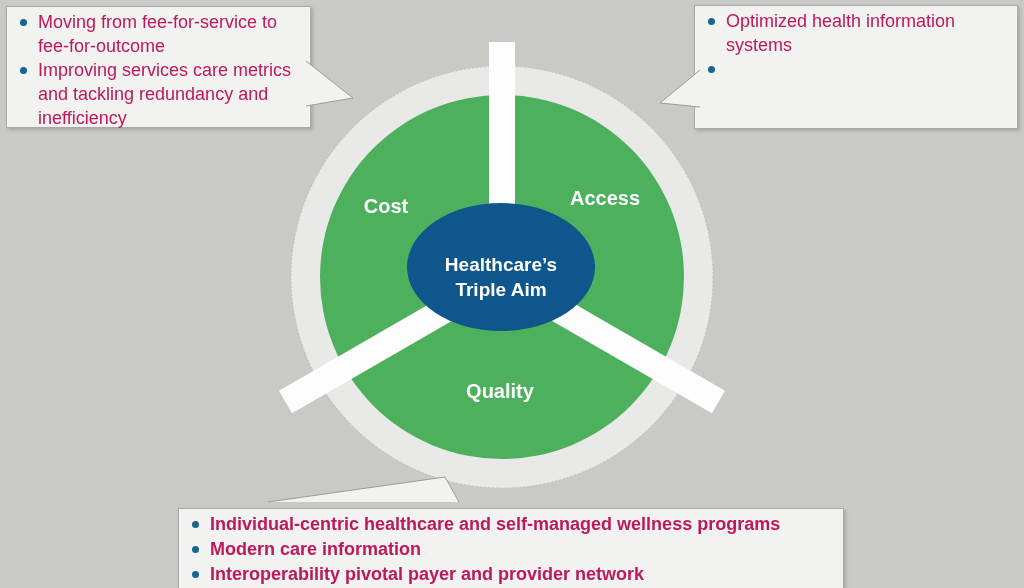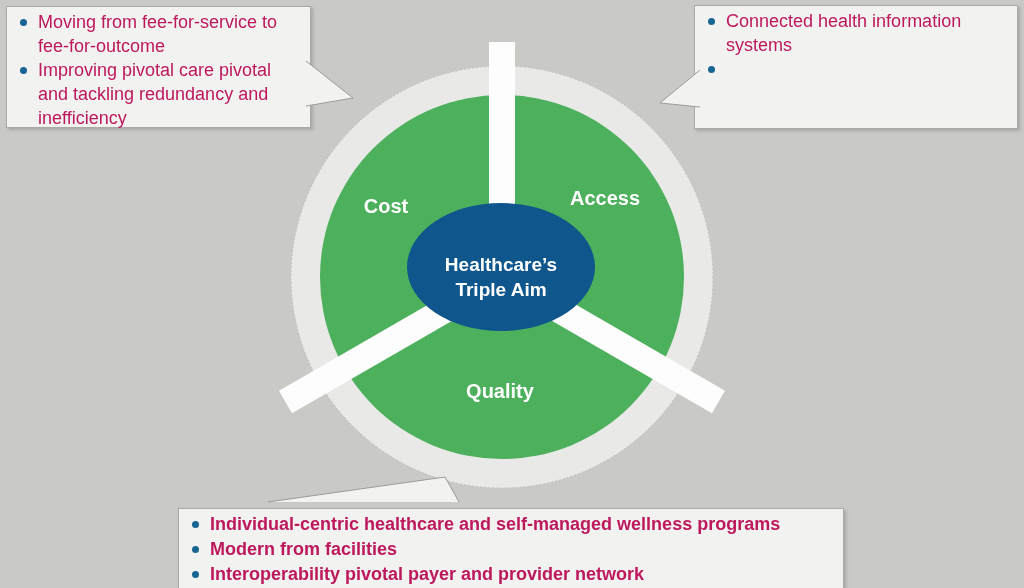--- a/index.html
+++ b/index.html
@@ -73,49 +73,49 @@
 
   <div class="callout callout-top-left">
     <ul>
       <li>
         <span class="dot"></span>
         <span class="txt">Moving from fee-for-service to
 fee-for-outcome</span>
       </li>
       <li>
         <span class="dot"></span>
-        <span class="txt">Improving pivotal care pivotal
+        <span class="txt">Improving services care metrics
 and tackling redundancy and
 inefficiency</span>
       </li>
     </ul>
   </div>
 
   <div class="callout callout-top-right">
     <ul>
       <li>
         <span class="dot"></span>
-        <span class="txt">Connected health information
+        <span class="txt">Optimized health information
 systems</span>
       </li>
       <li>
         <span class="dot"></span>
       </li>
     </ul>
   </div>
 
   <div class="callout callout-bottom">
     <ul>
       <li>
         <span class="dot"></span>
         <span class="txt">Individual-centric healthcare and self-managed wellness programs</span>
       </li>
       <li>
         <span class="dot"></span>
-        <span class="txt">Modern from facilities</span>
+        <span class="txt">Modern care information</span>
       </li>
       <li>
         <span class="dot"></span>
         <span class="txt">Interoperability pivotal payer and provider network</span>
       </li>
     </ul>
   </div>
 
   <svg class="tails-svg" viewBox="0 0 1024 588">
     <path d="M 306 61 L 353 98 L 306 106" fill="#f2f2f0" stroke="#9b9b99" stroke-width="1"></path>

